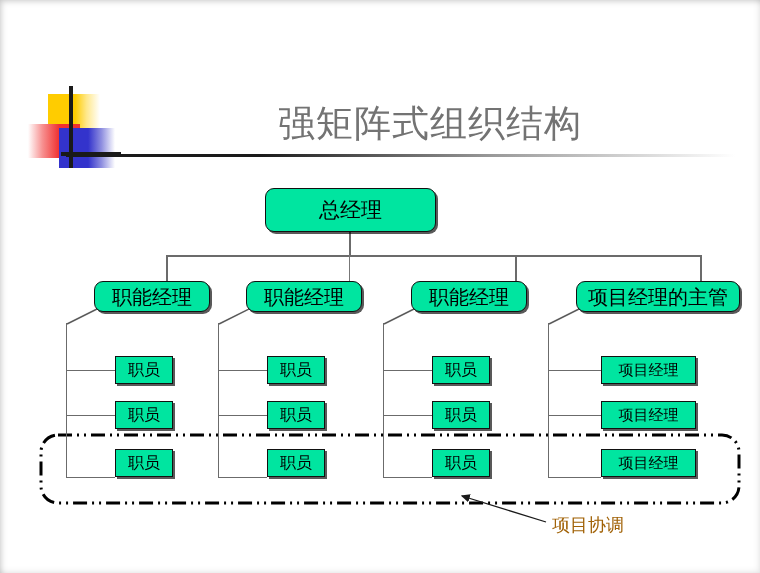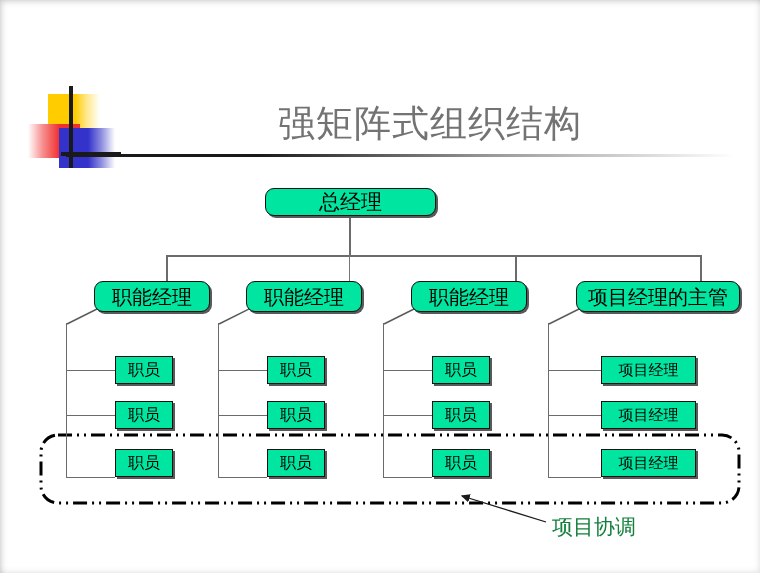--- a/index.html
+++ b/index.html
@@ -113,22 +113,22 @@
   .ln.thin { background: #777777; }
   #coord-box-svg { position: absolute; left: 30px; top: 424px; z-index: 5; }
 
   #coord-arrow-svg { position: absolute; left: 440px; top: 484px; z-index: 30; }
 
   #coord-label {
     position: absolute;
     left: 546px;
     top: 507px;
     font-family: Liberation Sans, sans-serif;
-    font-size: 21px;
-    color: #15803d;
+    font-size: 18px;
+    color: #a16207;
     white-space: nowrap;
     z-index: 31;
   }
 </style>
 </head>
 <body>
 
 <div id="slide">
   <div id="canvas">
 
@@ -179,21 +179,21 @@
     </svg>
     <div class="ln" style="left:542px; top:317px; width:1px; height:155px;"></div>
     <div class="ln" style="left:542px; top:364px; width:53px; height:1px;"></div>
     <div class="ln" style="left:542px; top:409px; width:53px; height:1px;"></div>
     <div class="ln" style="left:542px; top:471px; width:53px; height:1px;"></div>
 
     <svg id="coord-box-svg" width="710" height="80">
       <rect x="5" y="5" width="698" height="68" rx="17" ry="17" fill="none" stroke="#000000" stroke-width="3" stroke-dasharray="14 5 2 5 2 5"></rect>
     </svg>
 
-    <div class="node rounded shadow node-top" style="left:259px; top:182px; width:171px; height:28px;">
+    <div class="node rounded shadow node-top" style="left:259px; top:182px; width:171px; height:44px;">
       <span class="lbl">总经理</span>
     </div>
 
     <div class="node rounded shadow node-mgr" style="left:88px; top:275px; width:116px; height:31px;">
       <span class="lbl">职能经理</span>
     </div>
     <div class="node rounded shadow node-mgr" style="left:240px; top:275px; width:116px; height:31px;">
       <span class="lbl">职能经理</span>
     </div>
     <div class="node rounded shadow node-mgr" style="left:405px; top:275px; width:116px; height:31px;">

